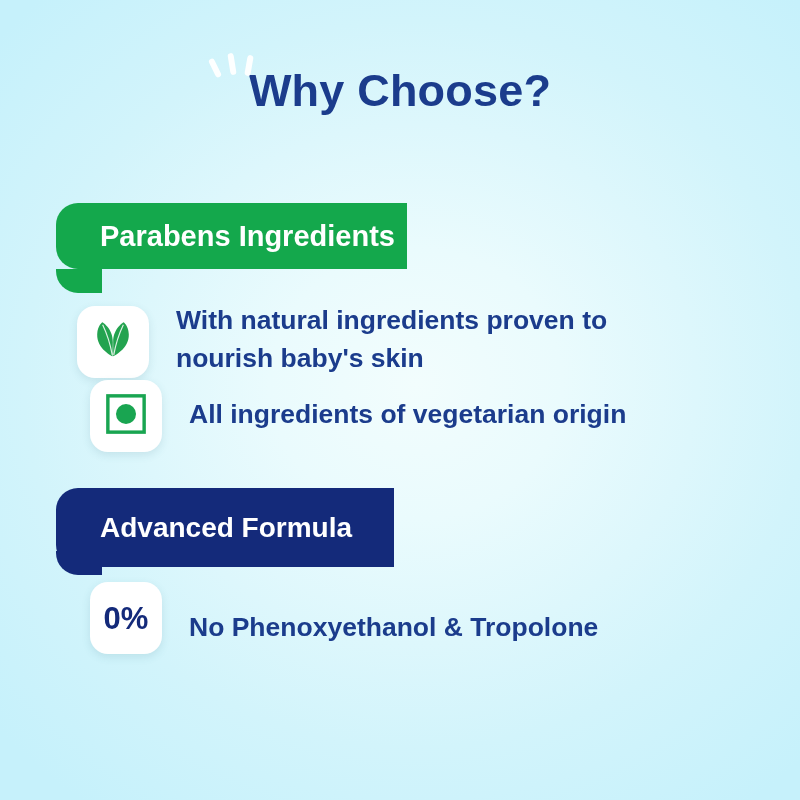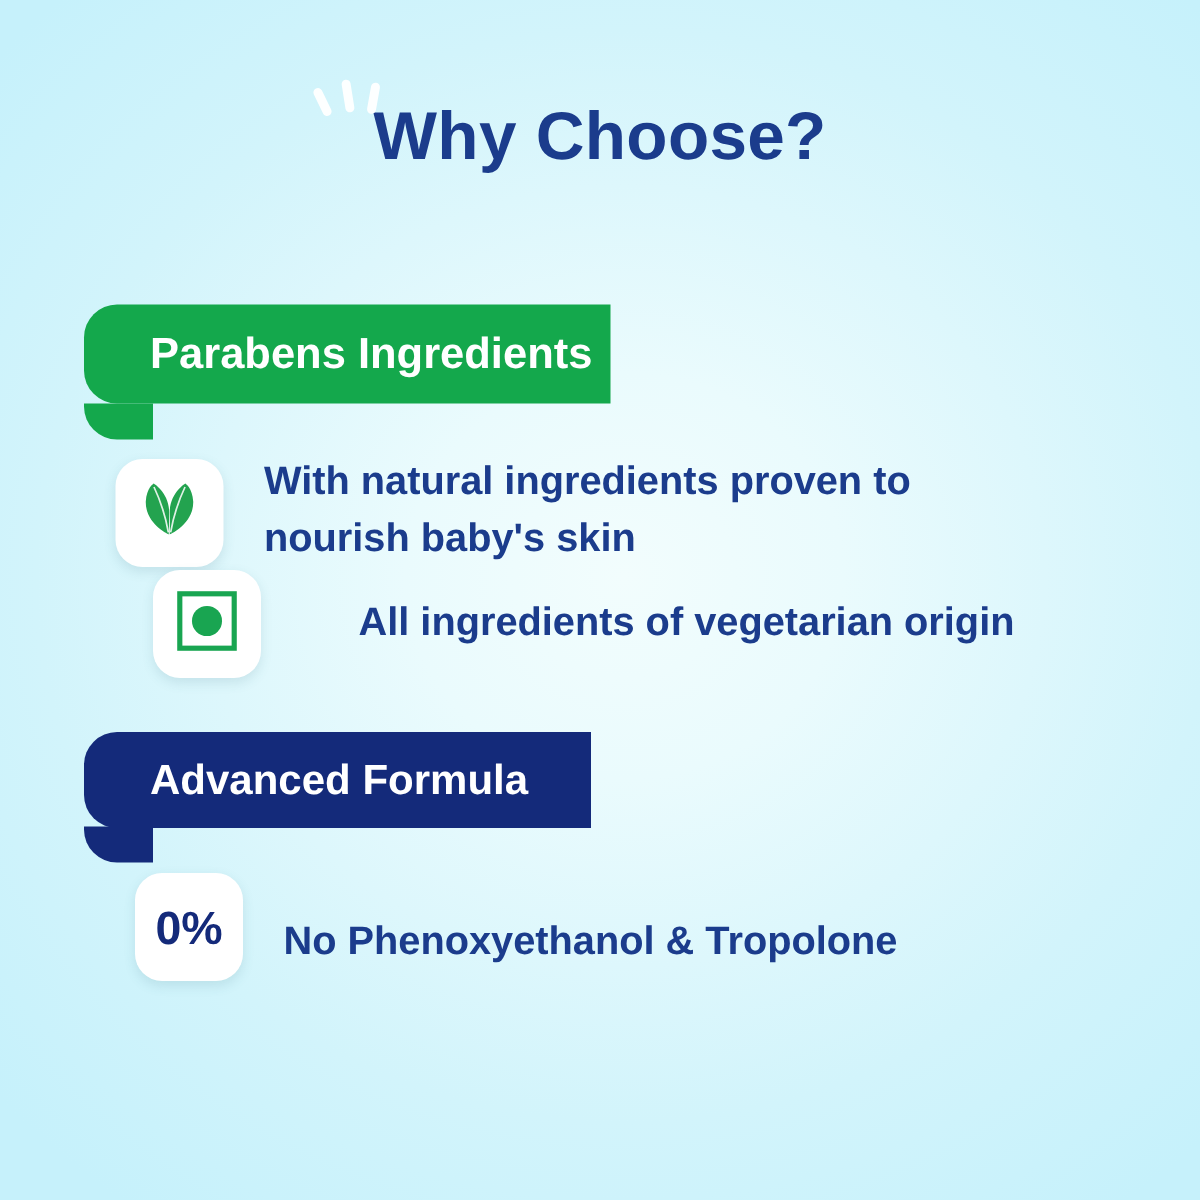--- a/index.html
+++ b/index.html
@@ -98,21 +98,21 @@
     height: 66px;
   }
   #banner-natural .banner-body { width: 351px; background: #14a84c; }
   #banner-natural .banner-tail { top: 66px; background: #14a84c; }
   #banner-natural .banner-label { margin-left: 44px; font-size: 29px; }
 
   #banner-advanced {
     left: 56px;
     top: 488px;
     width: 338px;
-    height: 64px;
+    height: 79px;
     text-align: right;
   }
   #banner-advanced .banner-body { width: 338px; background: #142a7a; }
   #banner-advanced .banner-tail { top: 63px; background: #142a7a; }
   #banner-advanced .banner-label { margin-left: 44px; font-size: 28px; }
 
   
   .feature-row {
     position: absolute;
     display: flex;
@@ -139,21 +139,21 @@
     white-space: pre-line;
   }
   .zero-text {
     color: #142a7a;
     font-size: 31px;
     font-weight: bold;
     line-height: 1;
   }
 
   #feature-natural-1 { left: 77px; top: 290px; margin-top: 16px; }
-  #feature-natural-2 { left: 102px; top: 380px; gap: 38px; }
+  #feature-natural-2 { left: 90px; top: 380px; }
   #feature-advanced-1 { left: 90px; top: 582px; }
   #feature-advanced-2 { left: 90px; top: 668px; }
 
   #feature-natural-1 .feature-text { margin-top: -4px; }
   #feature-natural-2 .feature-text { margin-top: 16px; }
   #feature-advanced-1 .feature-text { margin-top: 27px; }
   #feature-advanced-2 .feature-text { margin-top: -4px; }
 </style>
 </head>
 <body>

